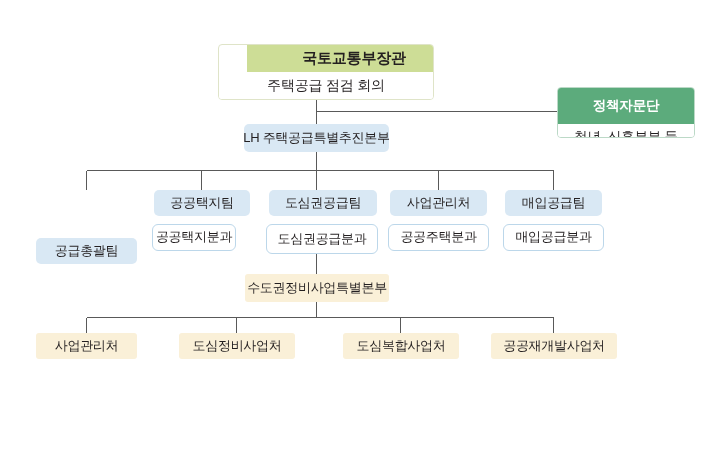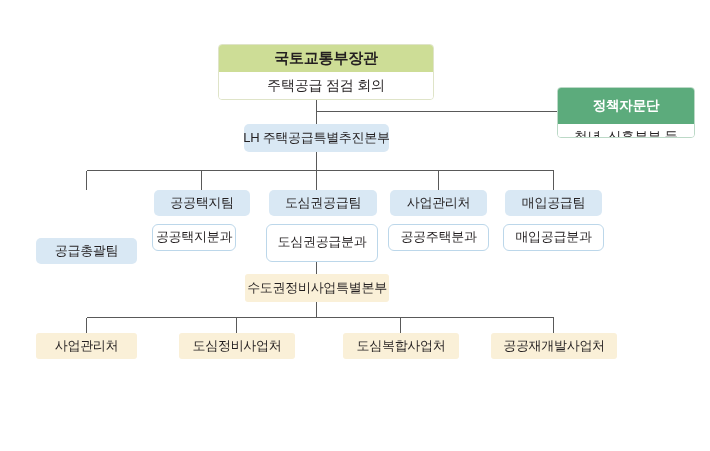--- a/index.html
+++ b/index.html
@@ -62,20 +62,21 @@
     align-items: center;
     justify-content: center;
     background: #ffffff;
     letter-spacing: -0.2px;
   }
   .minister-head {
     background: #cddd96;
     color: #231f20;
     height: 27px;
     font-size: 15px;
+    margin-left: 28px;
   }
   .minister-body {
     height: 28px;
     font-size: 14px;
     color: #231f20;
   }
 
   .advisory-head {
     background: #5cab7c;
     color: #ffffff;
@@ -182,21 +183,21 @@
   <div class="node node-blue" style="left:390px; top:190px; width:97px; height:26px;">
     <span>사업관리처</span>
   </div>
   <div class="node node-blue" style="left:505px; top:190px; width:97px; height:26px;">
     <span>매입공급팀</span>
   </div>
 
   <div class="node node-outline" style="left:152px; top:224px; width:84px; height:27px;">
     <span>공공택지분과</span>
   </div>
-  <div class="node node-outline" style="left:266px; top:224px; width:112px; height:38px;font-family:Liberation Mono, monospace;">
+  <div class="node node-outline" style="left:266px; top:224px; width:112px; height:30px;">
     <span>도심권공급분과</span>
   </div>
   <div class="node node-outline" style="left:388px; top:224px; width:101px; height:27px;">
     <span>공공주택분과</span>
   </div>
   <div class="node node-outline" style="left:503px; top:224px; width:101px; height:27px;">
     <span>매입공급분과</span>
   </div>
 
   <div class="node node-beige" style="left:245px; top:274px; width:144px; height:28px;">

